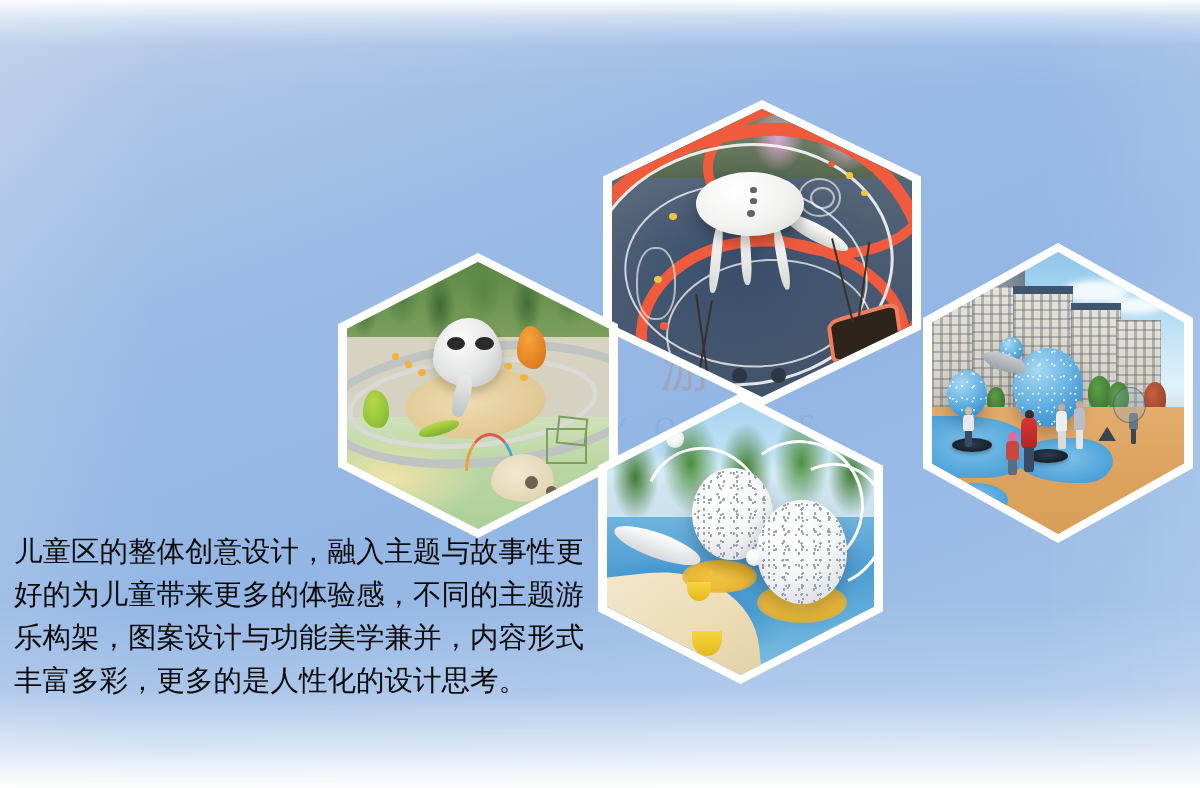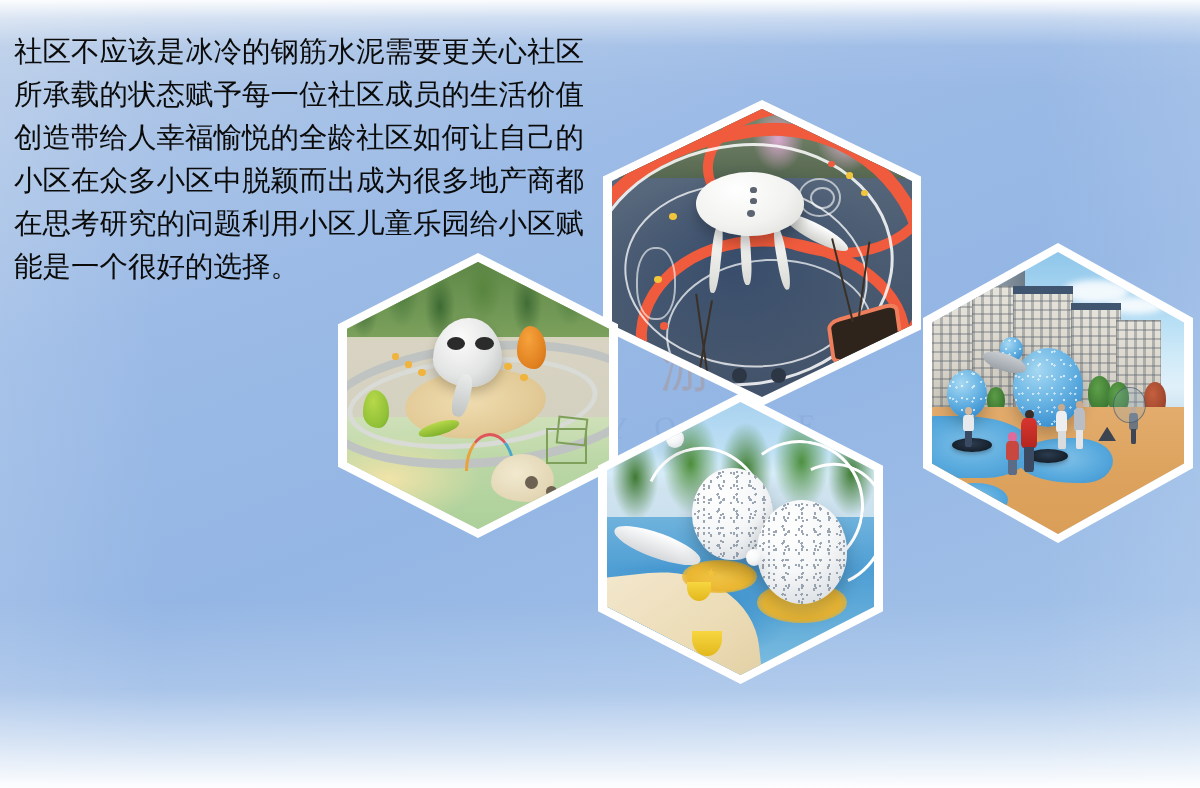--- a/index.html
+++ b/index.html
@@ -227,22 +227,22 @@
   }
   .wm-line{white-space:nowrap;}
   .wm2{font-size:30px;letter-spacing:10px;color:#5b7fbf;opacity:.75;margin-top:6px;}
   .wm3{font-size:26px;letter-spacing:8px;color:#6f8fc7;opacity:.6;margin-top:4px;}
 </style>
 </head>
 <body>
 
 <div class="page">
 
-  <div class="textblock" id="para-top">社区不应该是冰冷的钢筋水泥需要更关心社区所承载的状态赋予每一位社区成员的生活价值创造带给人幸福愉悦的全龄社区如何让自己的小区在众多小区中脱颖而出成为很多地产商都在思考研究的问题利用小区儿童乐园给小区赋能是一个很好的选择。</div>
-
+
+  <div class="textblock" id="para-bottom">儿童区的整体创意设计，融入主题与故事性更好的为儿童带来更多的体验感，不同的主题游乐构架，图案设计与功能美学兼并，内容形式丰富多彩，更多的是人性化的设计思考。</div>
 
   <div class="watermark">
     <div class="wm-line">康 乐 游 乐</div>
     <div class="wm-line wm2">S E R Y O U L E</div>
     <div class="wm-line wm3">儿 童 游 乐 设 备</div>
   </div>
 
   <div class="hex" id="hex-top">
     <div class="inner">
       <div class="art">

